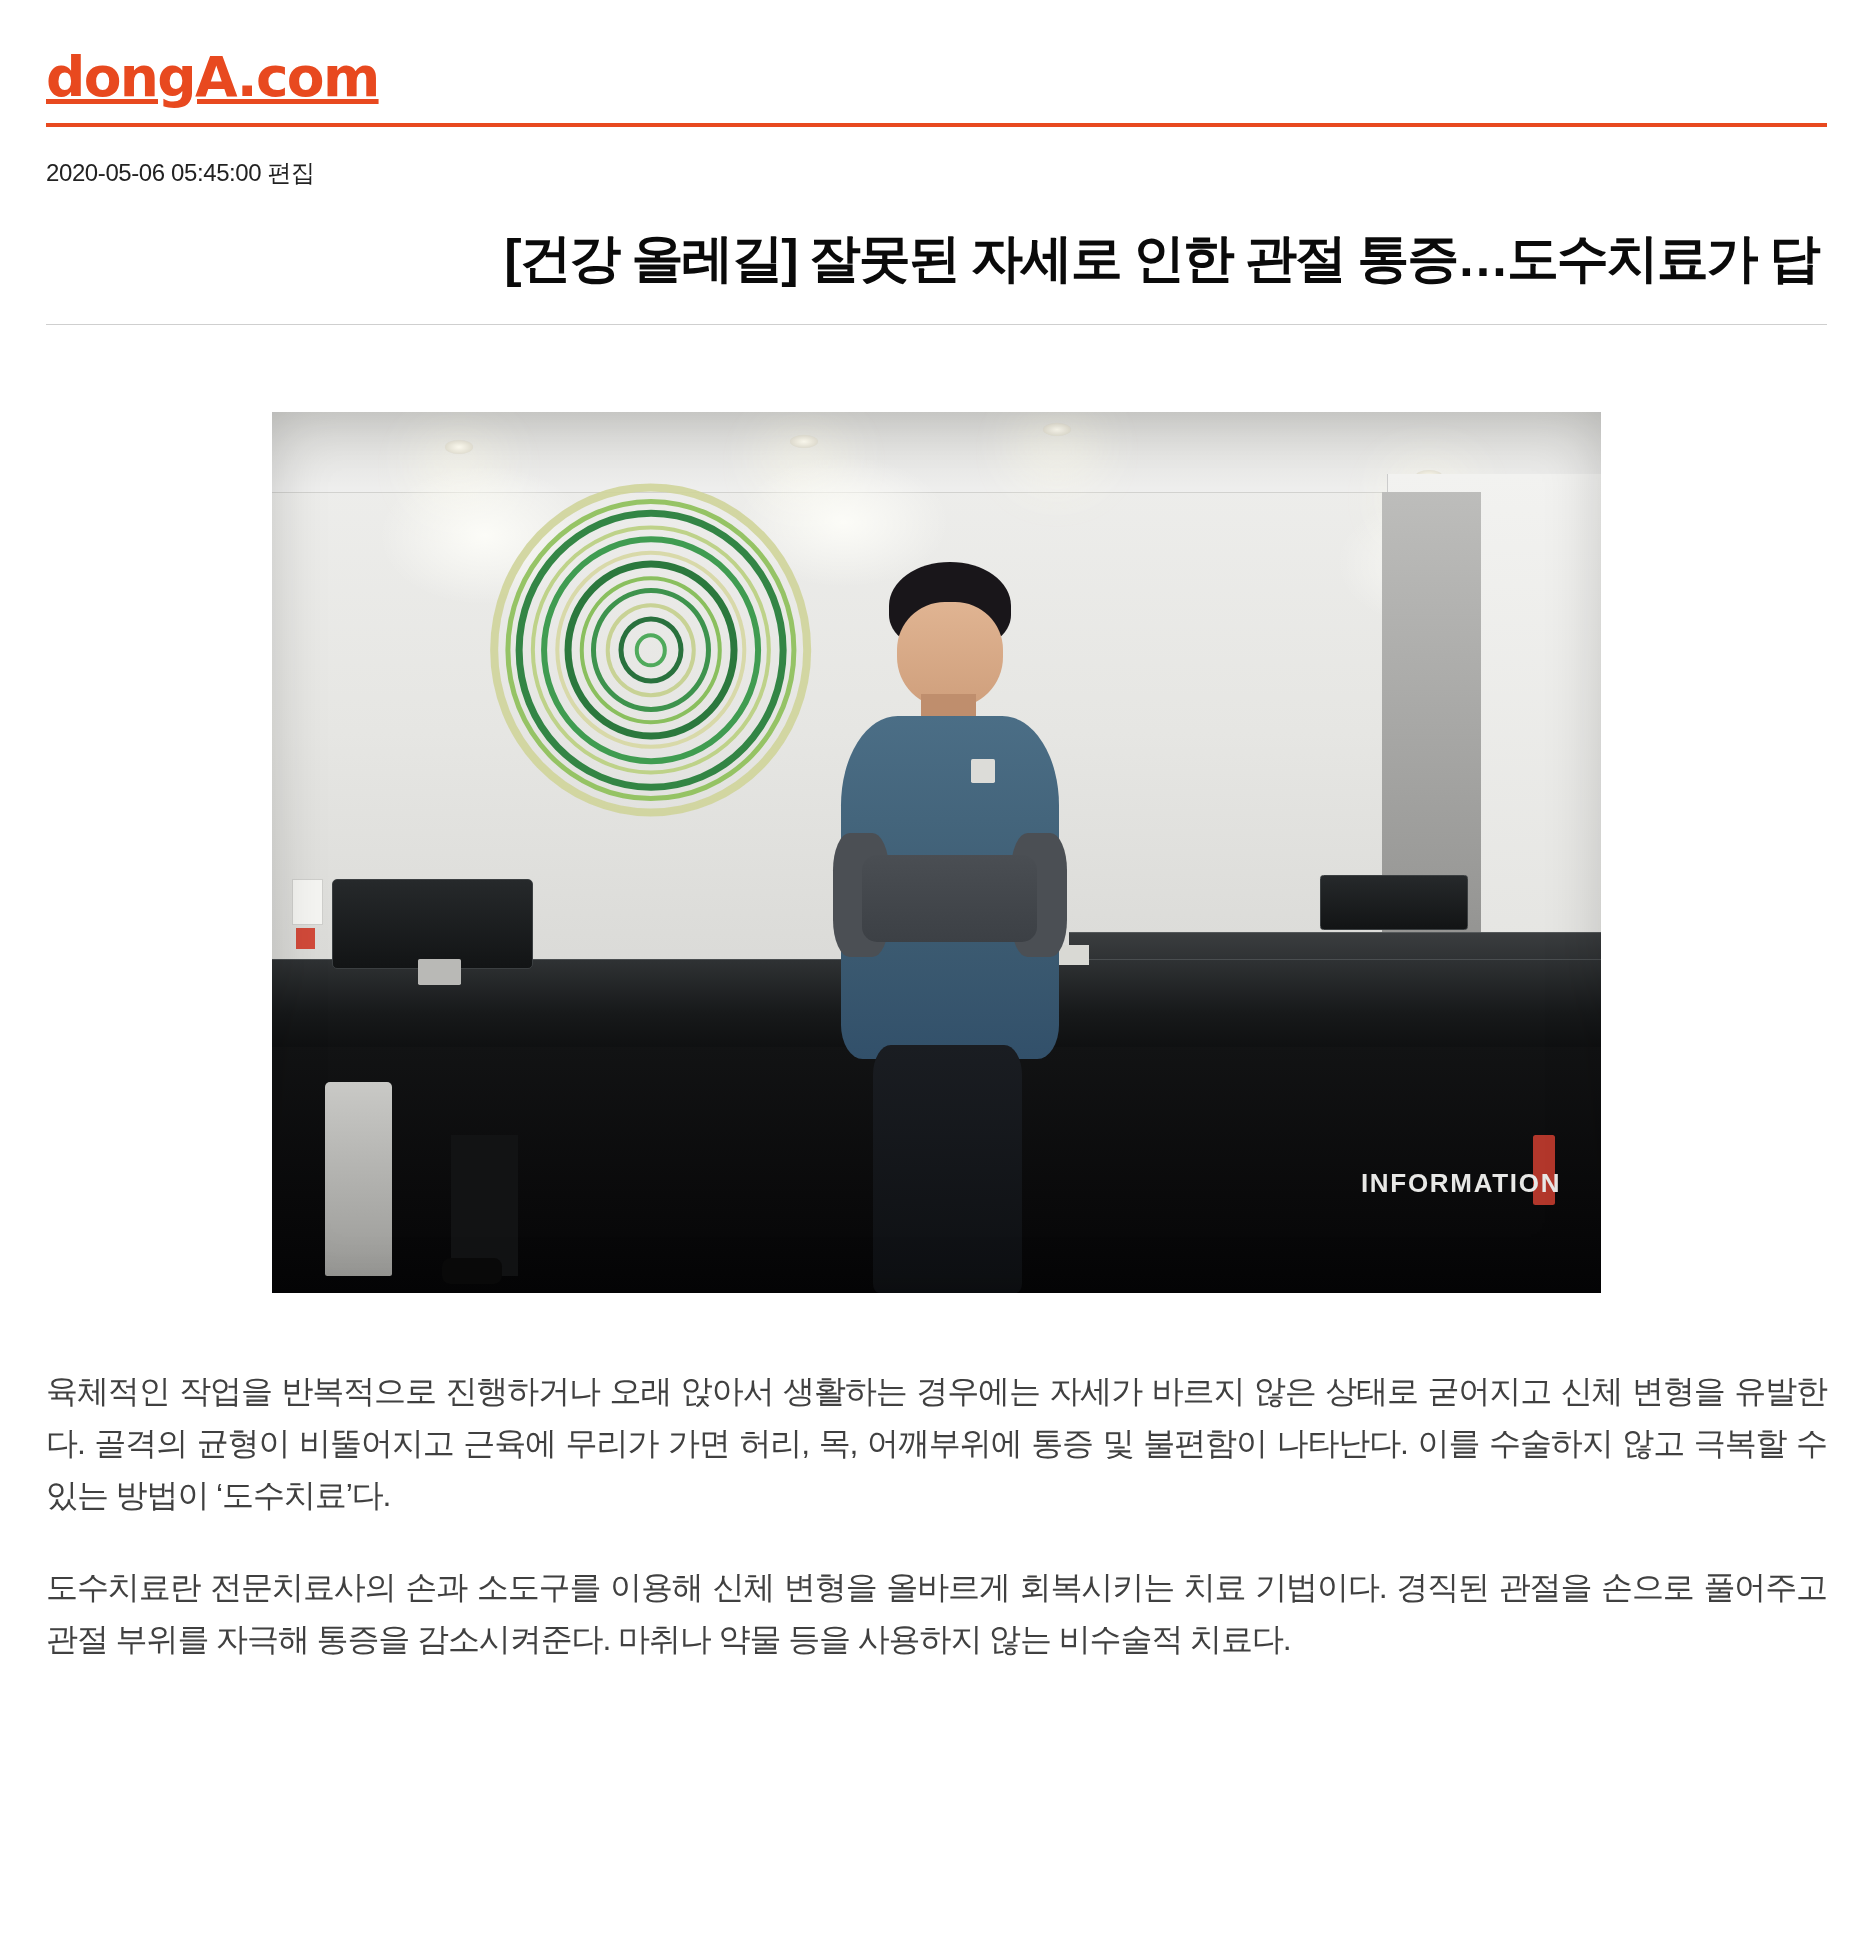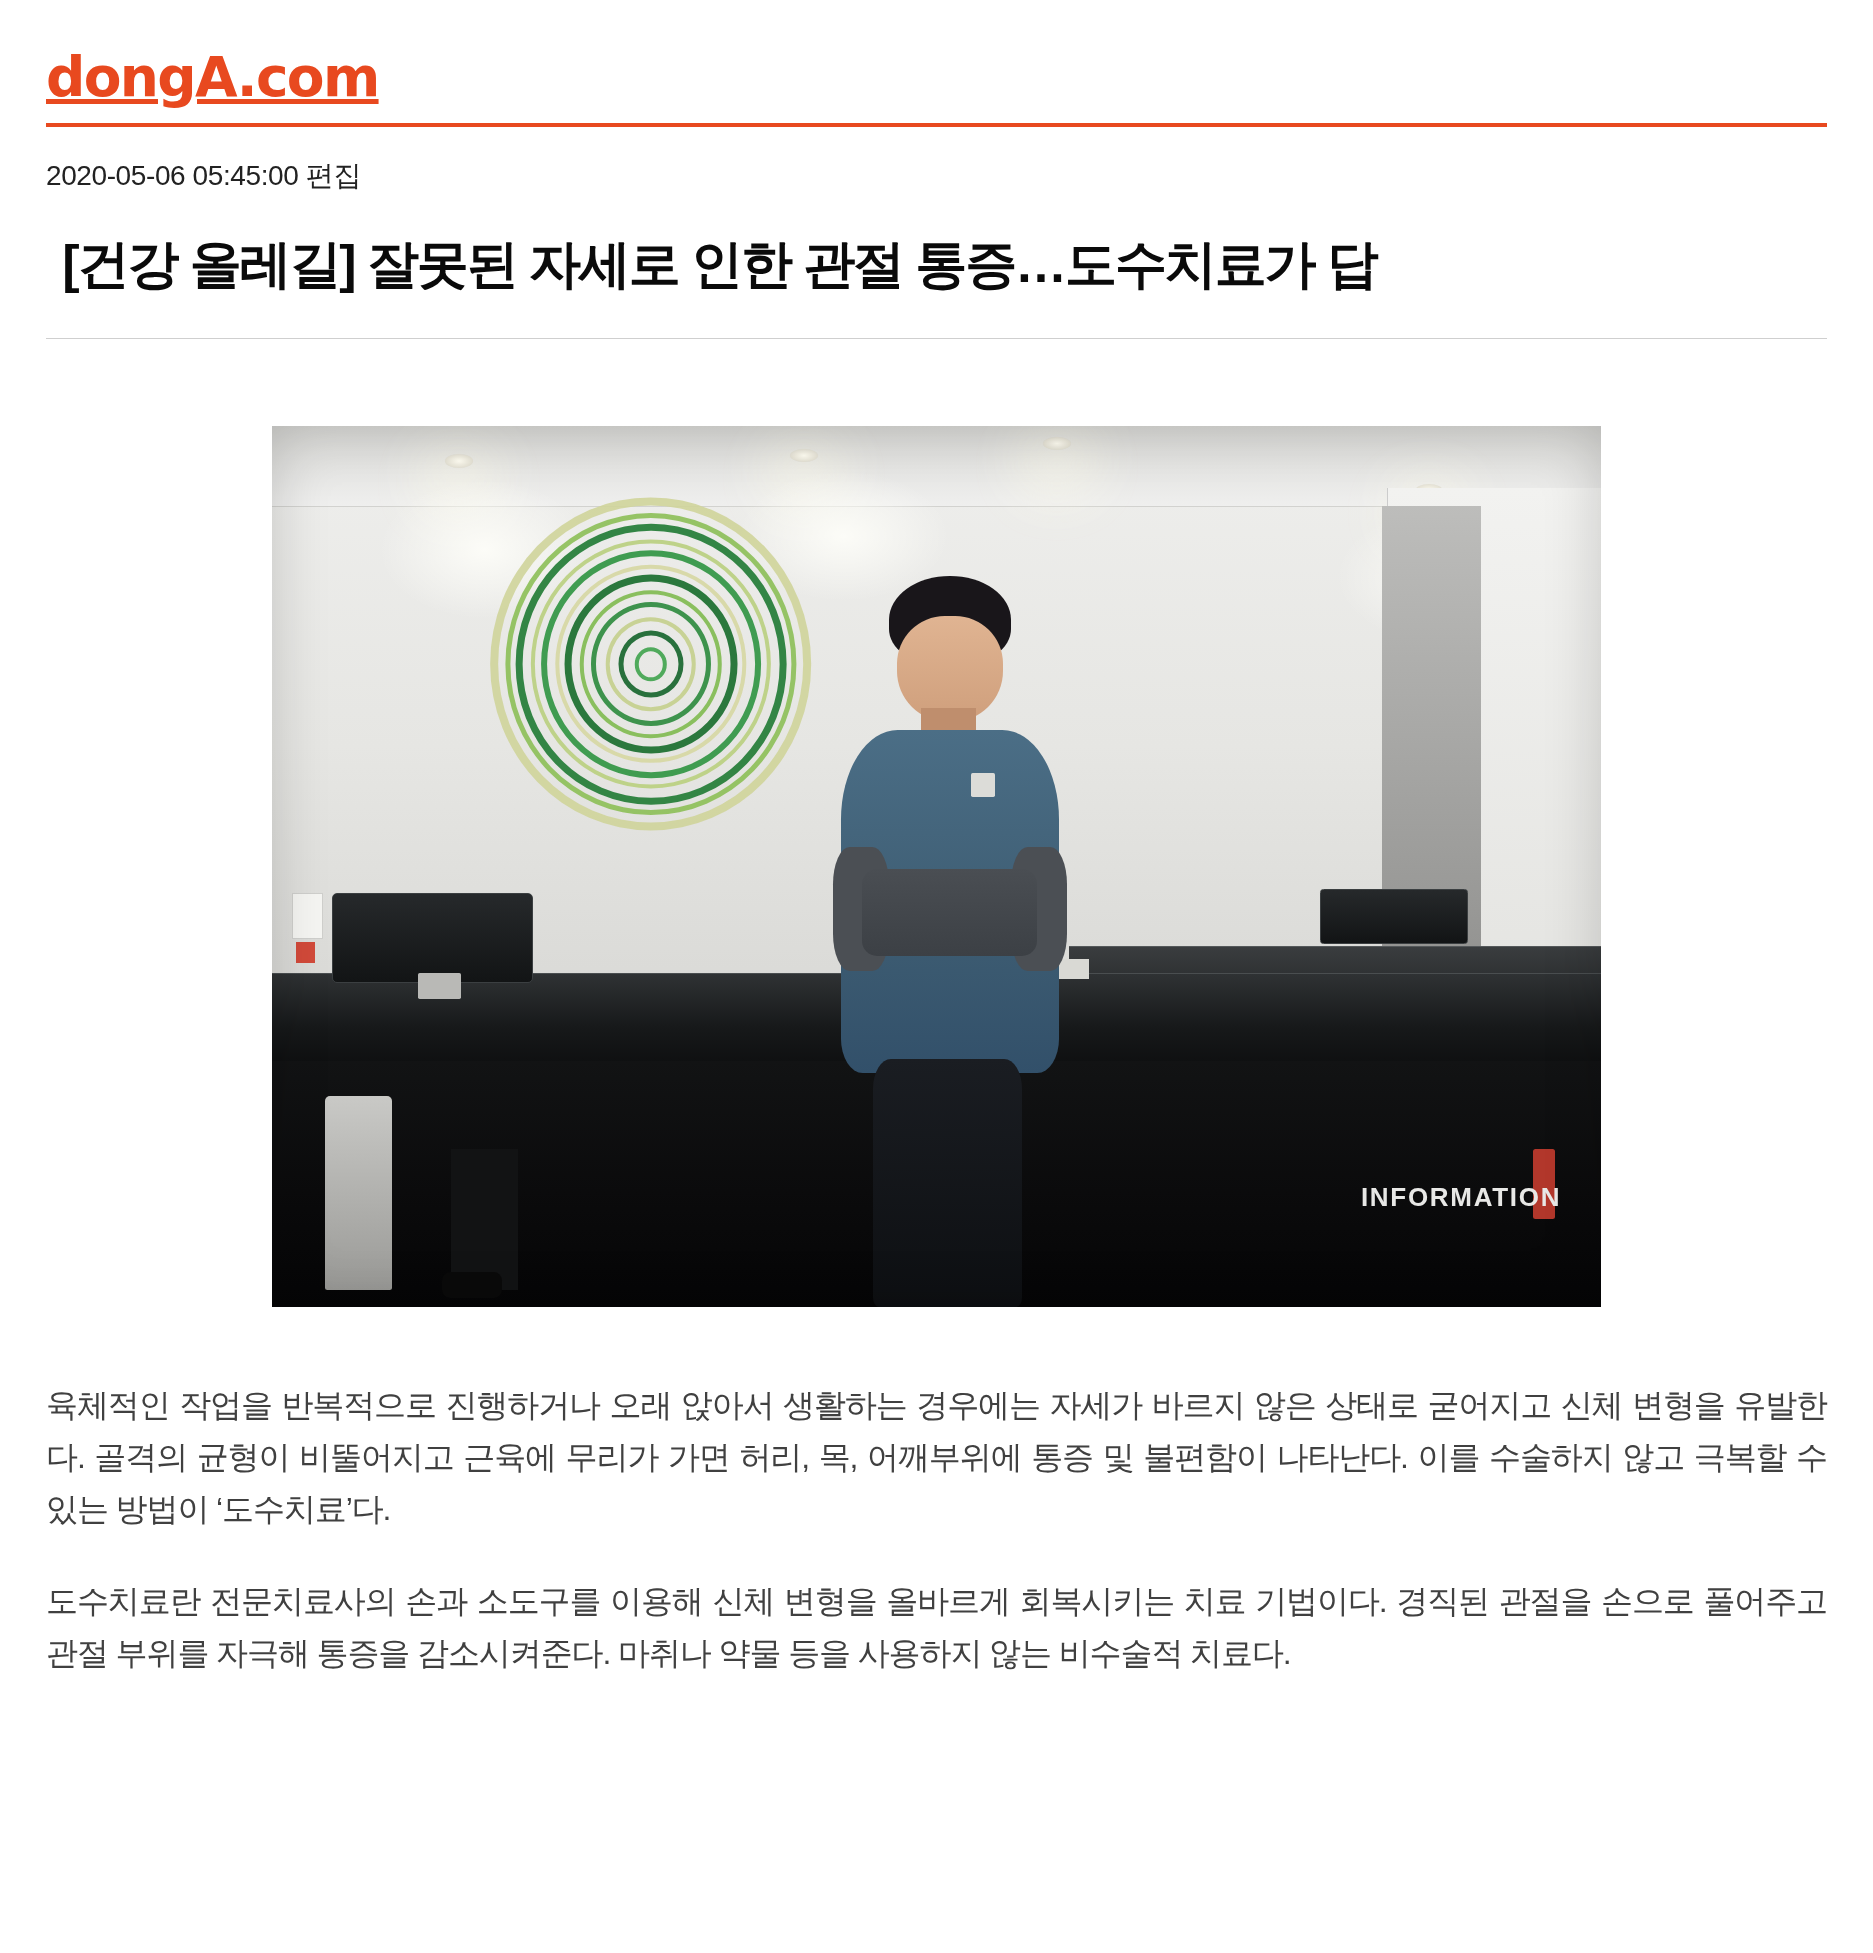--- a/index.html
+++ b/index.html
@@ -31,39 +31,39 @@
     font-weight: 700;
     letter-spacing: -1.7px;
     color: #e8491f;
     line-height: 1;
     display: inline-block;
   }
 
   
   .dateline {
     margin-top: 30px;
-    font-size: 28px;
+    font-size: 24px;
     color: #222222;
     letter-spacing: -0.4px;
   }
 
   
   .headline-wrap {
     margin-top: 37px;
     padding: 0 8.3px 33px 8.3px;
     border-bottom: 1.7px solid #cfcfcf;
   }
   .headline {
     font-size: 52px;
     font-weight: 700;
     line-height: 1.25;
     letter-spacing: -2.1px;
     color: #0a0a0a;
-    text-align: left;
-    margin: 8px;
+    text-align: right;
+    margin: 0;
   }
 
   
   .figure {
     margin: 87px 0 0 0;
     padding: 0;
     text-align: center;
   }
   .photo {
     position: relative;

